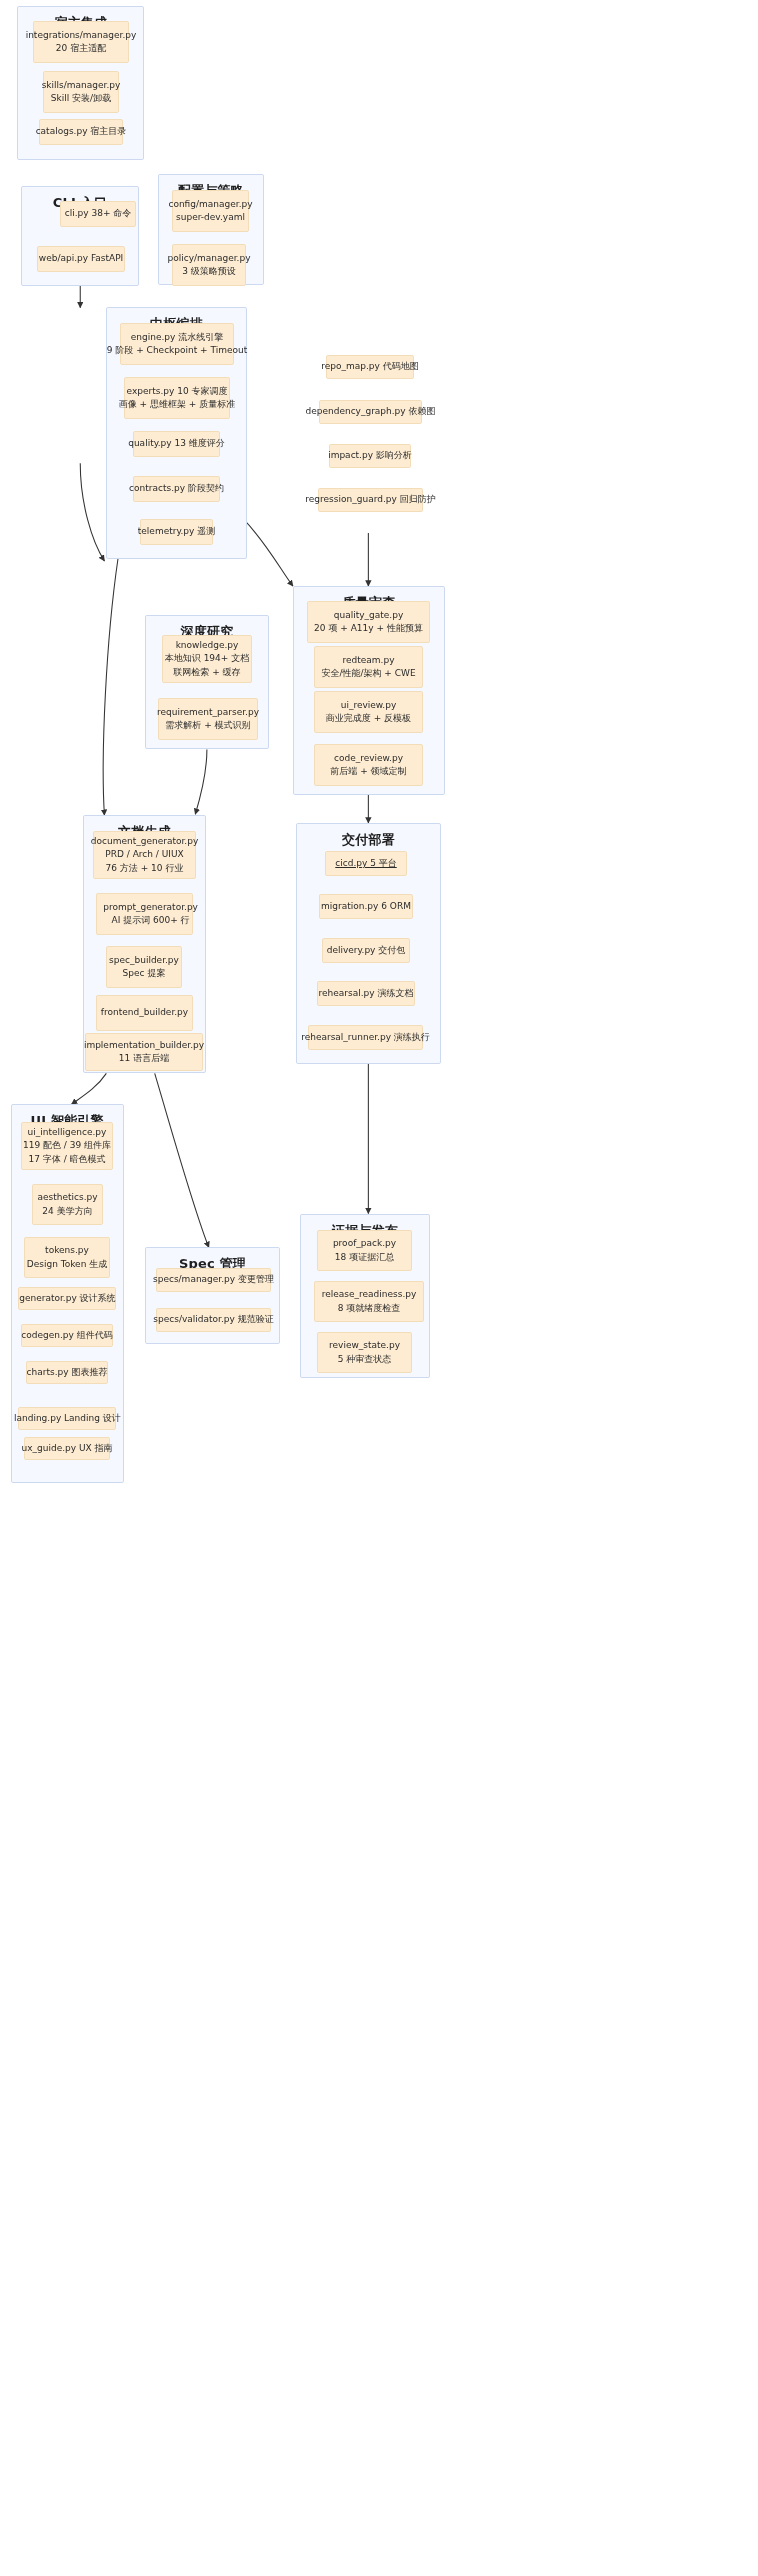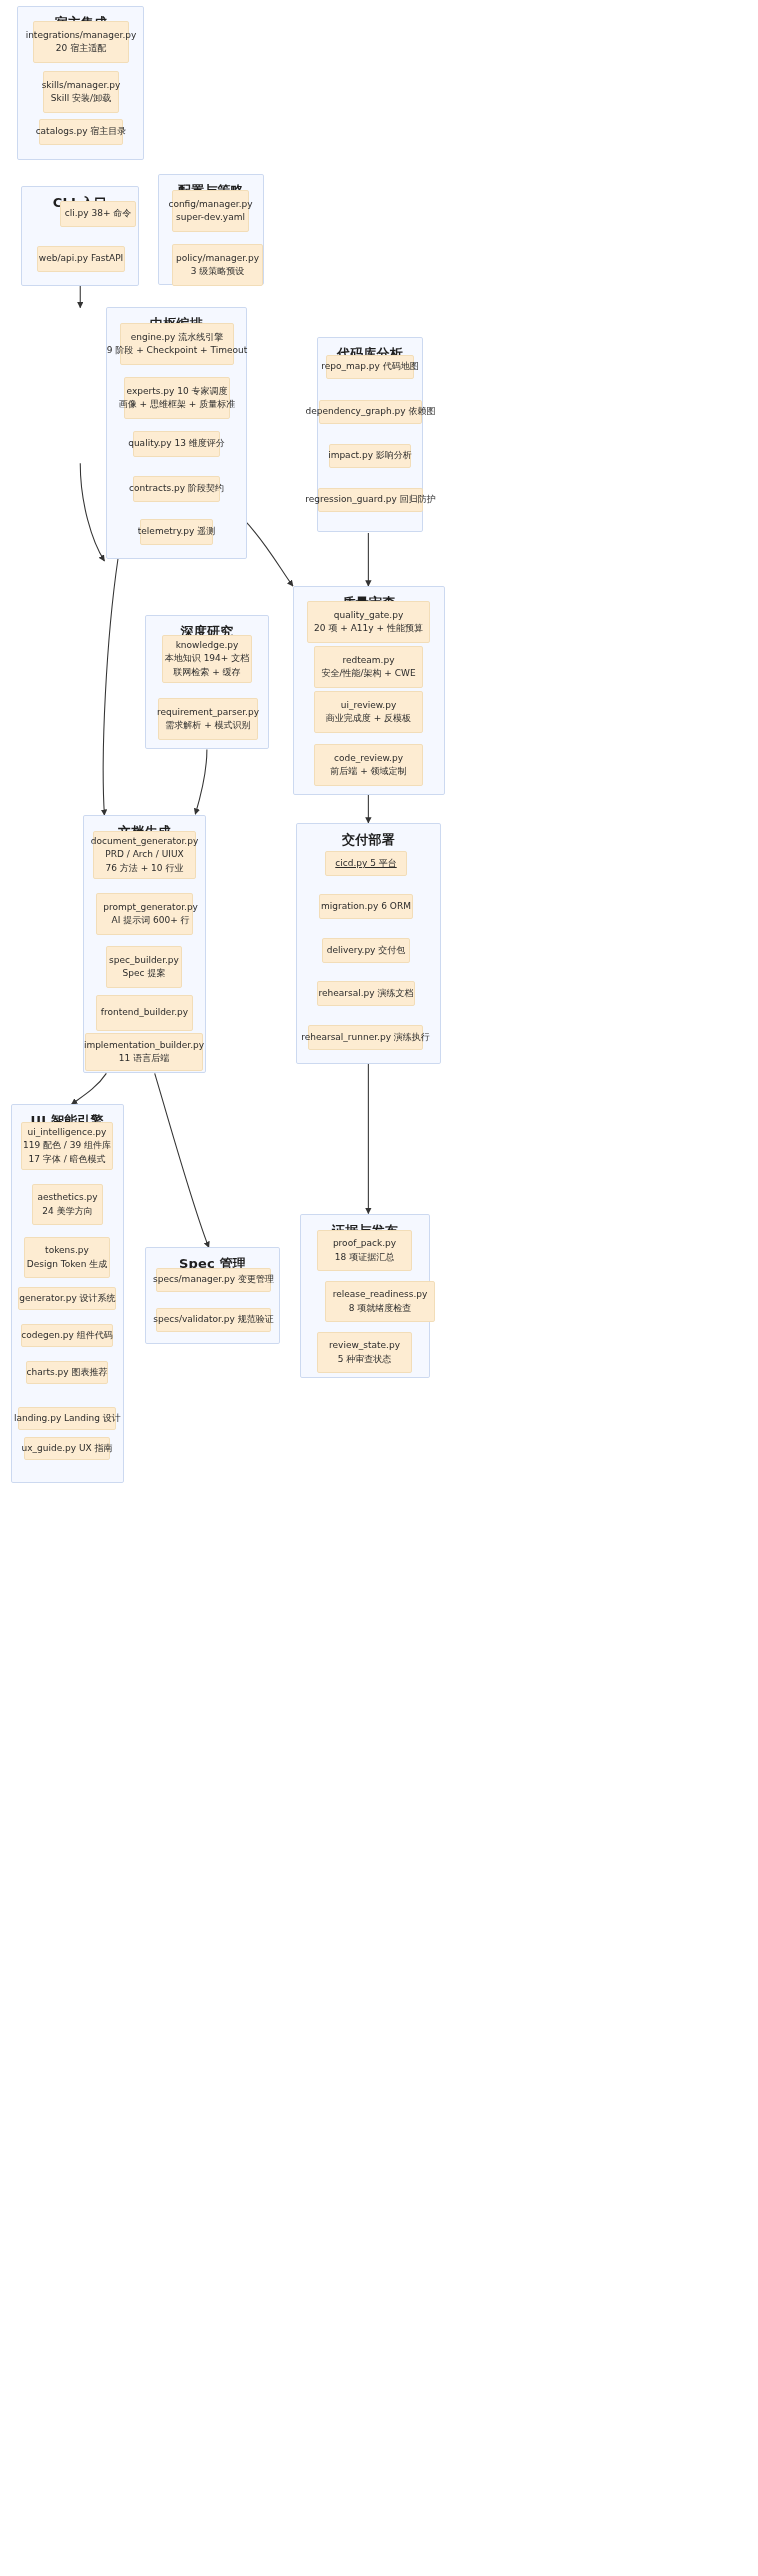--- a/index.html
+++ b/index.html
@@ -116,21 +116,21 @@
     <span class="l">web/api.py FastAPI</span>
   </div>
 
   <div class="cluster" style="left:158px; top:174px; width:106px; height:111px;">
     <div class="cluster-title">配置与策略</div>
   </div>
   <div class="node" style="left:172px; top:190px; width:77px; height:42px;">
     <span class="l">config/manager.py</span>
     <span class="l">super-dev.yaml</span>
   </div>
-  <div class="node" style="left:172px; top:244px; width:91px; height:42px;">
+  <div class="node" style="left:172px; top:244px; width:74px; height:42px;">
     <span class="l">policy/manager.py</span>
     <span class="l">3 级策略预设</span>
   </div>
 
   <div class="cluster" style="left:106px; top:307px; width:141px; height:252px;">
     <div class="cluster-title">中枢编排</div>
   </div>
   <div class="node" style="left:120px; top:323px; width:114px; height:42px;">
     <span class="l">engine.py 流水线引擎</span>
     <span class="l">9 阶段 + Checkpoint + Timeout</span>
@@ -142,23 +142,20 @@
   <div class="node" style="left:133px; top:431px; width:87px; height:26px;">
     <span class="l">quality.py 13 维度评分</span>
   </div>
   <div class="node" style="left:133px; top:476px; width:87px; height:26px;">
     <span class="l">contracts.py 阶段契约</span>
   </div>
   <div class="node" style="left:140px; top:519px; width:73px; height:26px;">
     <span class="l">telemetry.py 遥测</span>
   </div>
 
-  <div class="cluster" style="left:317px; top:337px; width:106px; height:195px;">
-    <div class="cluster-title">代码库分析</div>
-  </div>
   <div class="node" style="left:326px; top:355px; width:88px; height:24px;">
     <span class="l">repo_map.py 代码地图</span>
   </div>
   <div class="node" style="left:319px; top:400px; width:103px; height:24px;">
     <span class="l">dependency_graph.py 依赖图</span>
   </div>
   <div class="node" style="left:329px; top:444px; width:82px; height:24px;">
     <span class="l">impact.py 影响分析</span>
   </div>
   <div class="node" style="left:318px; top:488px; width:105px; height:24px;">
@@ -283,21 +280,21 @@
     <span class="l">specs/validator.py 规范验证</span>
   </div>
 
   <div class="cluster" style="left:300px; top:1214px; width:130px; height:164px;">
     <div class="cluster-title">证据与发布</div>
   </div>
   <div class="node" style="left:317px; top:1230px; width:95px; height:41px;">
     <span class="l">proof_pack.py</span>
     <span class="l">18 项证据汇总</span>
   </div>
-  <div class="node" style="left:325px; top:1281px; width:110px; height:41px;">
+  <div class="node" style="left:314px; top:1281px; width:110px; height:41px;">
     <span class="l">release_readiness.py</span>
     <span class="l">8 项就绪度检查</span>
   </div>
   <div class="node" style="left:317px; top:1332px; width:95px; height:41px;">
     <span class="l">review_state.py</span>
     <span class="l">5 种审查状态</span>
   </div>
 
 </div>
 

